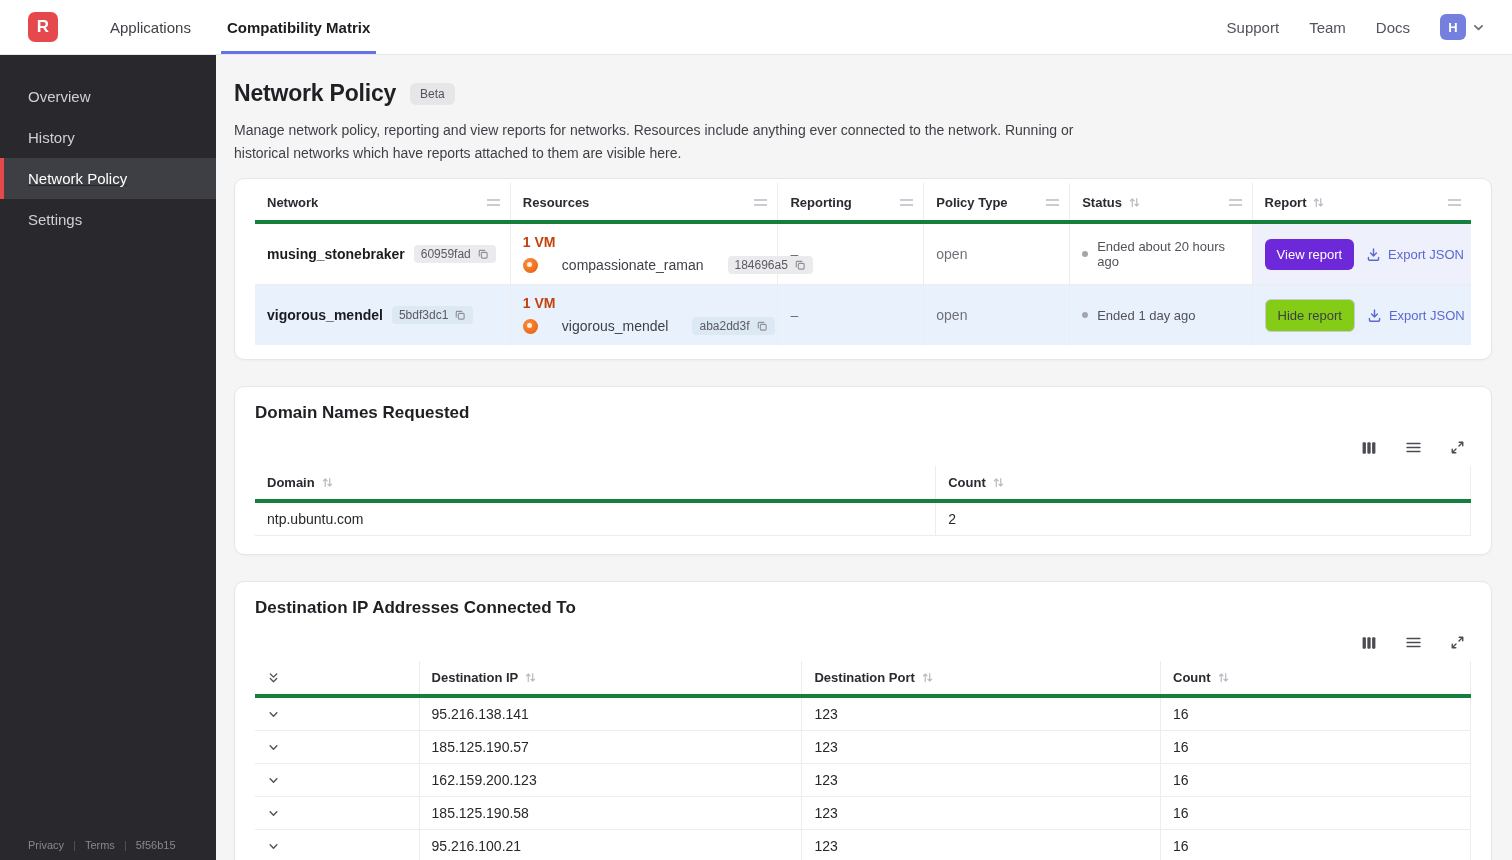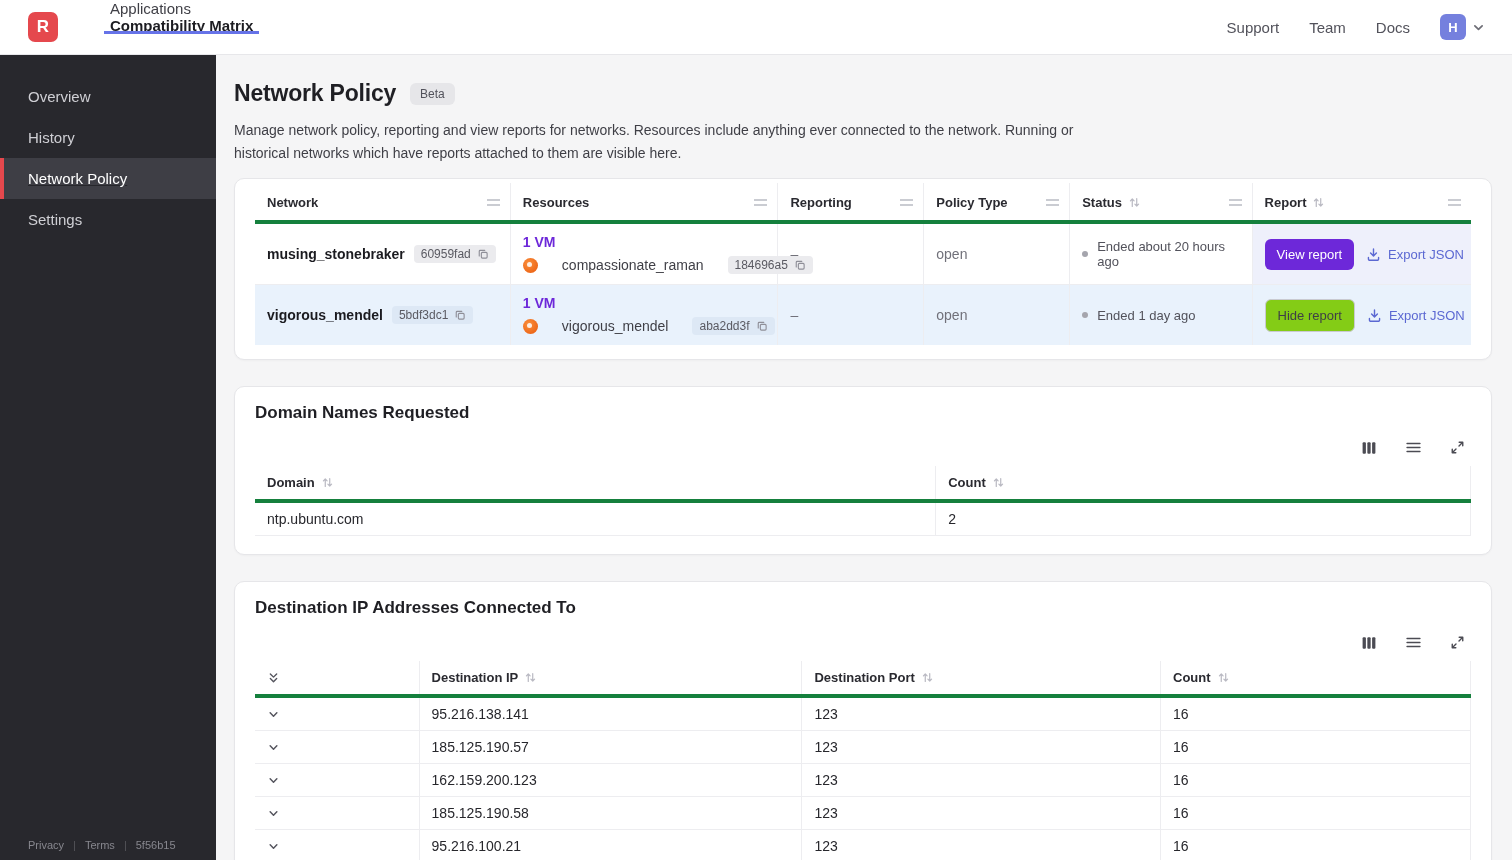--- a/index.html
+++ b/index.html
@@ -6,21 +6,21 @@
   html,body{width:1512px;height:860px;overflow:hidden;background:#f5f5f6;
     font-family:"Liberation Sans",sans-serif;color:#27272c;}
 
   
   .topbar{position:fixed;top:0;left:0;right:0;height:55px;background:#fff;
     border-bottom:1px solid #e7e7ea;display:flex;align-items:stretch;
     padding:0 26px 0 28px;z-index:10;}
   .logo{align-self:center;width:30px;height:30px;border-radius:7px;background:#e5484d;
     color:#fff;font-weight:700;font-size:17px;display:flex;align-items:center;
     justify-content:center;margin-right:34px;cursor:pointer;}
-  .main-nav{display:flex;flex-direction:column;}
+  .main-nav{display:flex;}
   .nav-item{display:flex;align-items:center;padding:0 18px;font-size:15px;color:#3f3f46;
     position:relative;cursor:pointer;white-space:nowrap;}
   .nav-item.active{font-weight:700;color:#1c1c21;}
   .nav-item.active::after{content:"";position:absolute;left:12px;right:12px;bottom:0;
     height:3px;background:#6673e8;}
   .topbar-right{margin-left:auto;display:flex;align-items:center;gap:30px;}
   .nav-link{font-size:15px;color:#52525b;cursor:pointer;}
   .account{display:flex;align-items:center;gap:5px;cursor:pointer;}
   .avatar{width:26px;height:26px;border-radius:6px;background:#7580de;color:#fff;
     font-size:13px;font-weight:700;display:flex;align-items:center;justify-content:center;}
@@ -67,21 +67,21 @@
   .nw-table tbody td{border-top:1px solid #ededf0;}
   .nw-table tr.hl td{background:#e9f2fc;}
   .report-bg{background:#eef0fb;}
 
   .name-line{display:flex;align-items:center;gap:9px;}
   .nw-name{font-weight:700;color:#1b1b20;}
   .hash{display:inline-flex;align-items:center;gap:6px;background:#ebebee;border-radius:4px;
     padding:2px 7px;font-size:12px;color:#5a5a62;white-space:nowrap;}
   .hl .hash{background:#dde8f5;}
   .copy{cursor:pointer;display:flex;}
-  .vm-count{font-weight:700;color:#6d28d9;}
+  .vm-count{font-weight:700;color:#c2410c;}
   .res-line{display:flex;align-items:center;gap:24px;margin-top:6px;color:#3f3f46;}
   .vm-icon{width:15px;height:15px;border-radius:50%;position:relative;flex:none;
     background:radial-gradient(circle at 38% 35%,#fb8f3c,#e8590c);}
   .vm-icon::after{content:"";position:absolute;left:4px;top:4px;width:5px;height:5px;
     border-radius:50%;background:#fff;opacity:.85;}
   .muted{color:#71717a;}
   .status{display:flex;align-items:center;gap:9px;font-size:13px;color:#52525b;}
   .dot{width:6px;height:6px;border-radius:50%;background:#a5a5ad;flex:none;}
   .report-cell{display:flex;align-items:center;gap:12px;}
   .btn-primary{background:#6d28d9;color:#fff;border:none;border-radius:6px;font-size:13px;

